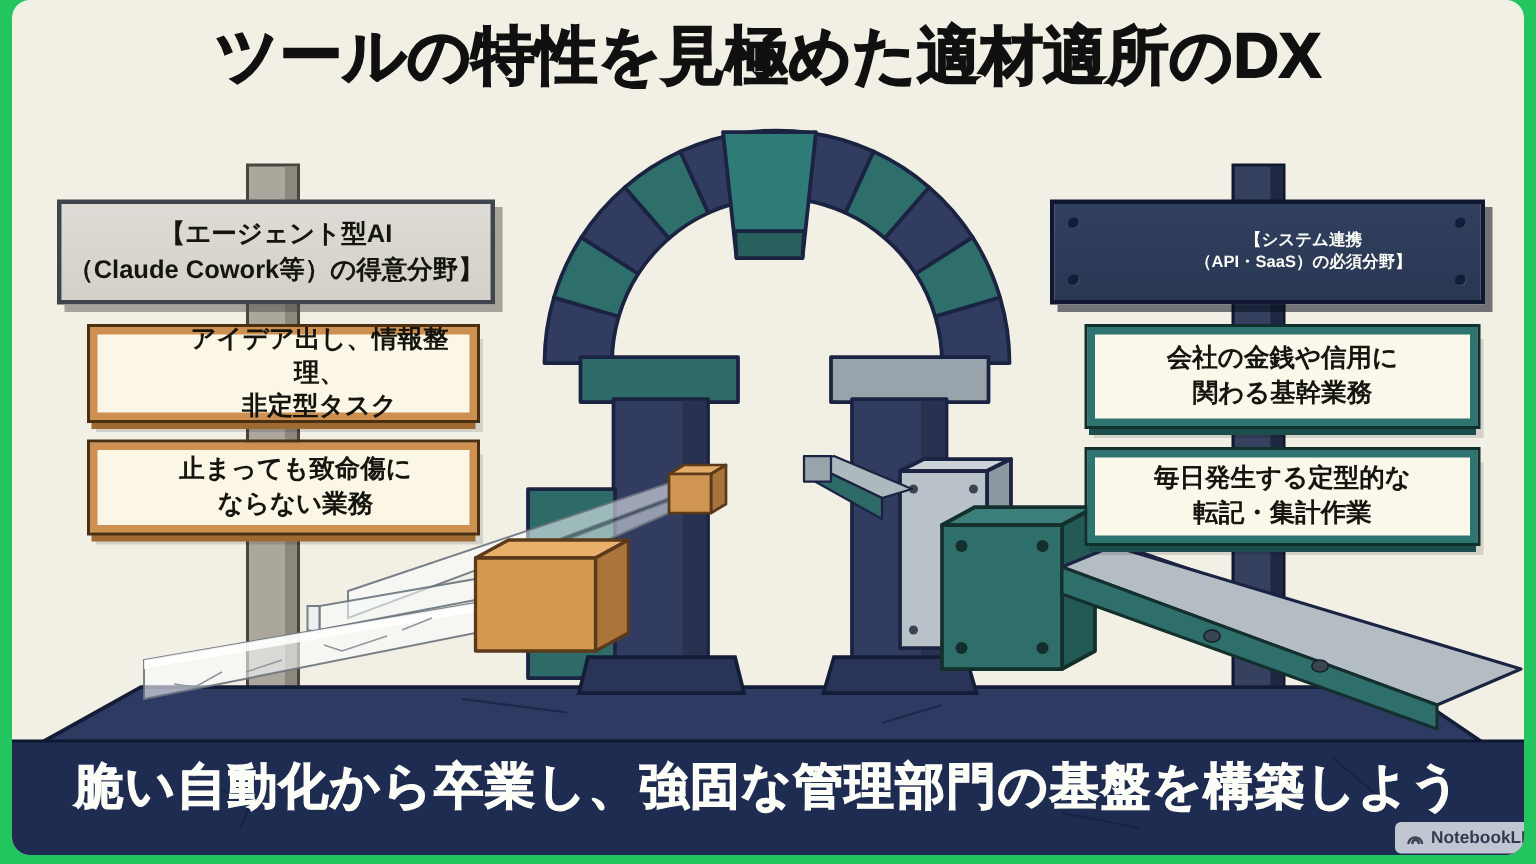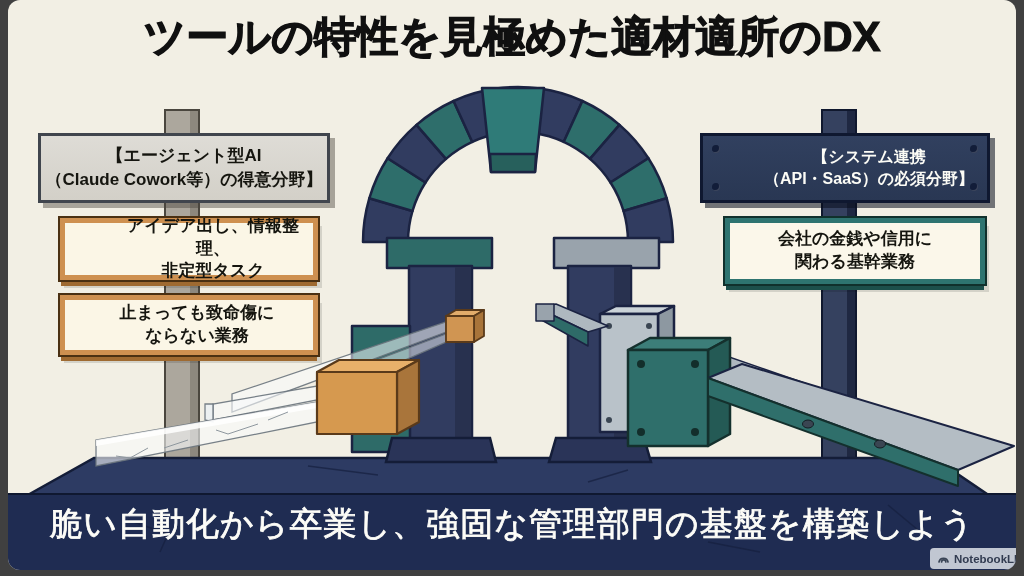--- a/index.html
+++ b/index.html
@@ -1,37 +1,37 @@
 <!DOCTYPE html>
 <html><head>
 <meta charset="utf-8">
 <style>
   html,body{margin:0;padding:0;background:#000;}
-  .stage{position:relative;width:1024px;height:576px;background:#404040;overflow:hidden;
+  .stage{position:relative;width:1024px;height:576px;background:#22c55e;overflow:hidden;
          font-family:"Liberation Sans","DejaVu Sans",sans-serif;}
   .canvas{position:absolute;left:8px;top:0;width:1008px;height:570px;background:#F2EFE4;
           border-radius:12px;overflow:hidden;}
   .illus{position:absolute;left:0;top:0;}
   .page-title{position:absolute;left:0;top:12px;width:100%;text-align:center;
       font-size:42px;font-weight:900;color:#101010;letter-spacing:0px;line-height:1.2;
       -webkit-text-stroke:1.2px #101010;}
   .sign{position:absolute;box-sizing:border-box;display:flex;align-items:center;justify-content:center;
         text-align:center;white-space:pre-line;font-weight:800;color:#15150f;}
   .sign-stone{background:linear-gradient(180deg,#DEDCD6,#D3D0C8);border:3px solid #40454D;
         box-shadow:5px 5px 0 rgba(75,72,62,.45);font-size:17px;line-height:1.4;}
   .sign-dark{background:linear-gradient(180deg,#31405F,#293753);border:3px solid #0F1830;color:#FCFCF6;
-        box-shadow:5px 5px 0 rgba(8,13,28,.55);font-size:16px;line-height:1.4;padding-left:48px;}
+        box-shadow:5px 5px 0 rgba(8,13,28,.55);font-size:11px;line-height:1.4;padding-left:48px;}
   .box-orange{background:#FBF6E6;border:5px solid #CE9050;outline:2px solid #4A3012;
         box-shadow:0 7px 0 -1px #9F6A31,4px 8px 0 rgba(0,0,0,.12);font-size:17px;line-height:1.35;}
   .box-teal{background:#FBF7EA;border:5px solid #2E7470;outline:2px solid #10302C;
         box-shadow:0 7px 0 -1px #1C4F4B,4px 8px 0 rgba(0,0,0,.12);font-size:17px;line-height:1.35;}
   .bolt{position:absolute;width:8px;height:8px;border-radius:50%;background:#121D39;
         box-shadow:inset -1px -1px 0 rgba(255,255,255,.18);}
   .banner{position:absolute;left:0;top:501px;width:100%;text-align:center;color:#FDFDF8;
-        font-size:33px;font-weight:400;letter-spacing:1px;line-height:1.4;
+        font-size:33px;font-weight:700;letter-spacing:1px;line-height:1.4;
         -webkit-text-stroke:0.8px #FDFDF8;}
   .badge{position:absolute;left:922px;top:548px;height:21px;padding:0 7px;display:flex;gap:4px;
         align-items:center;background:rgba(216,221,228,.88);border-radius:4px;
         font-size:11.5px;font-weight:700;color:#313B50;}
 </style>
 </head>
 <body>
 
 <div class="stage">
   <div class="canvas">
@@ -152,20 +152,22 @@
 （API・SaaS）の必須分野】</span>
       <span class="bolt" style="left:9px;top:9px;"></span>
       <span class="bolt" style="right:9px;top:9px;"></span>
       <span class="bolt" style="left:9px;bottom:9px;"></span>
       <span class="bolt" style="right:9px;bottom:9px;"></span>
     </div>
 
     <div class="sign box-teal" style="left:717px;top:218px;width:260px;height:66px;">会社の金銭や信用に
 関わる基幹業務</div>
 
+    <div class="sign box-teal" style="left:717px;top:300px;width:260px;height:62px;">毎日発生する定型的な
+転記・集計作業</div>
 
     <div class="banner">脆い自動化から卒業し、強固な管理部門の基盤を構築しよう</div>
 
     <div class="badge">
       <svg width="13" height="12" viewBox="0 0 13 12">
         <path d="M2,9 A4.6,4.6 0 0 1 11,9" fill="none" stroke="#3A4556" stroke-width="1.7" stroke-linecap="round"></path>
         <path d="M4.6,9 A2.1,2.1 0 0 1 8.8,9" fill="none" stroke="#3A4556" stroke-width="1.7" stroke-linecap="round"></path>
       </svg>
       <span>NotebookLM</span>
     </div>

